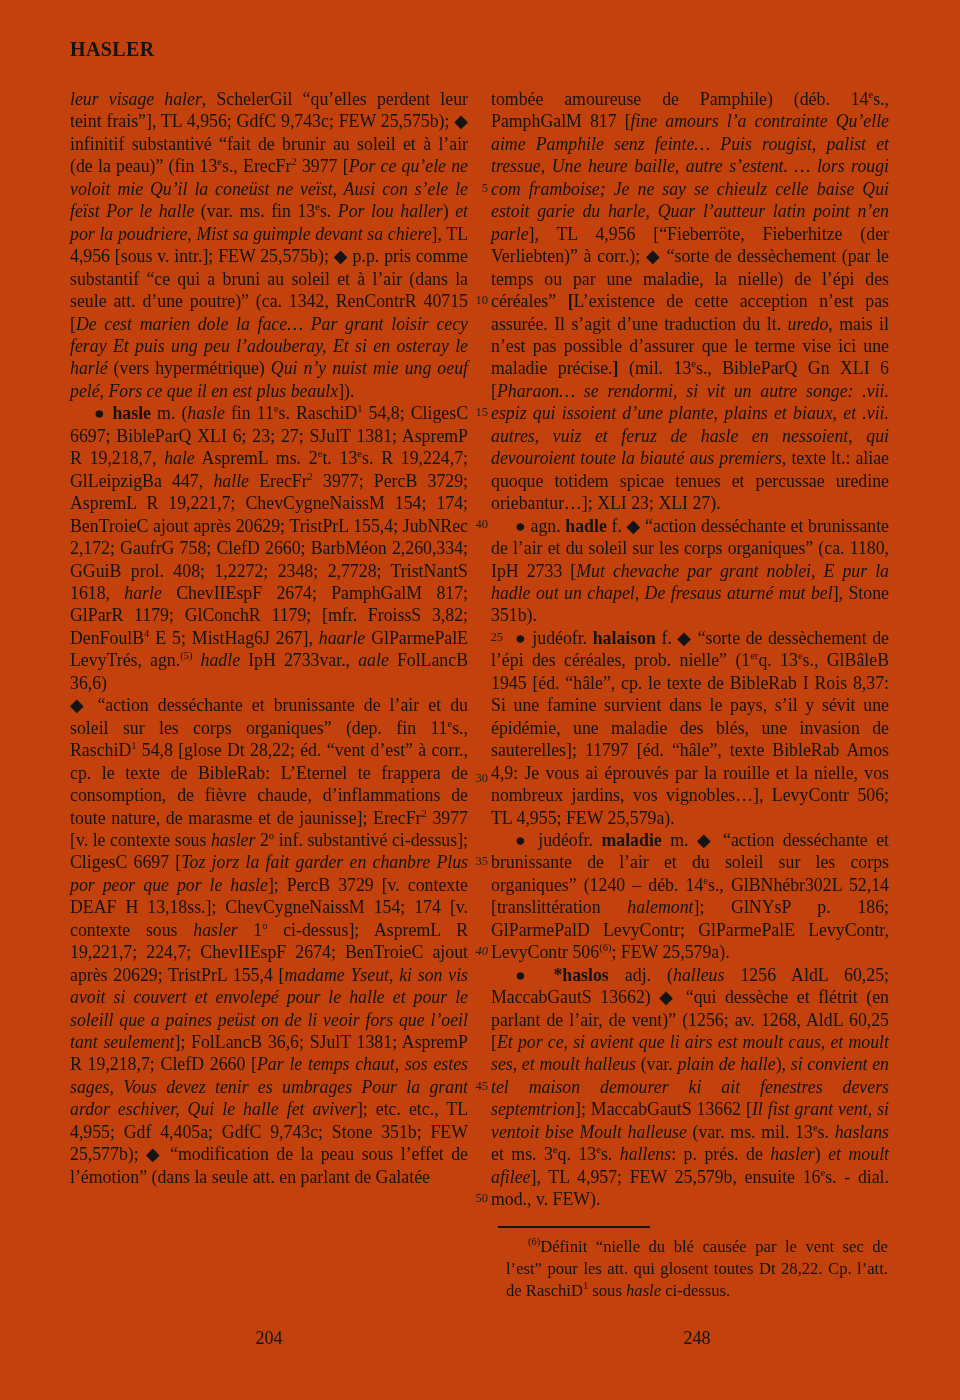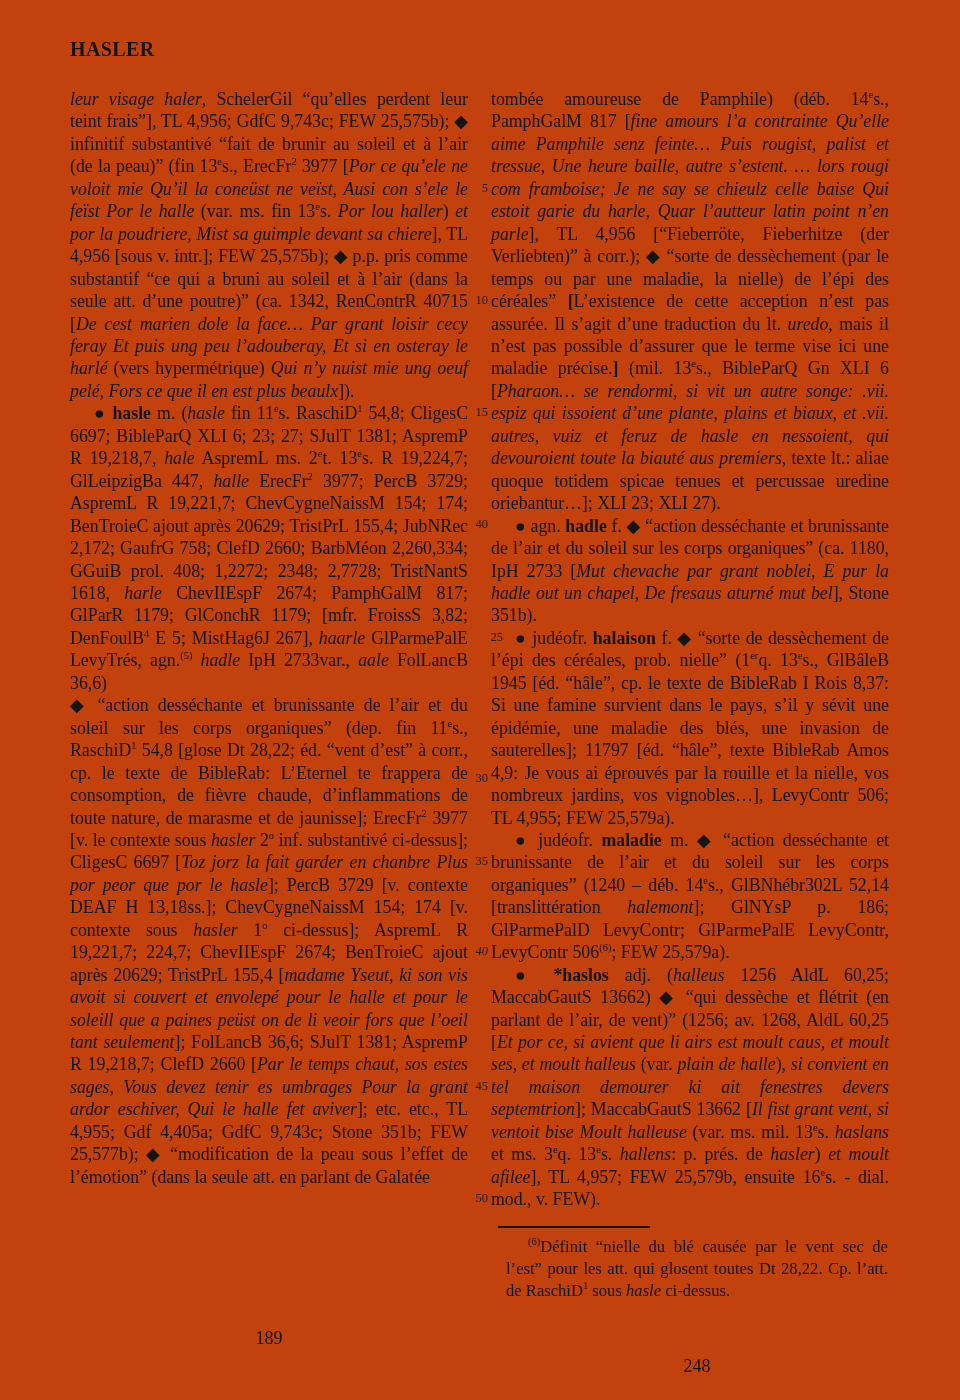--- a/index.html
+++ b/index.html
@@ -76,21 +76,21 @@
   }
   .footnote p { margin: 8px; text-indent: 22px; }
   .page-number {
     position: absolute;
     top: 1328px;
     width: 398px;
     text-align: center;
     font-size: 18px;
   }
   .page-number-left  { left: 70px; }
-  .page-number-right { left: 498px; margin-top: 28px; }
+  .page-number-right { left: 498px; }
 </style>
 </head>
 <body>
 
 <div class="page">
 
   <div class="running-head">HASLER</div>
 
   <div class="gutter-num ln1">5</div>
   <div class="gutter-num ln2">10</div>
@@ -116,16 +116,16 @@
     <p class="indent">● judéofr. <b>maladie</b> m. ◆ “action desséchante et brunissante de l’air et du soleil sur les corps organiques” (1240 – déb. 14<sup>e</sup>s., GlBNhébr302L 52,14 [translittération <i>halemont</i>]; GlNYsP p. 186; GlParmePalD LevyContr; GlParmePalE LevyContr, LevyContr 506<sup>(6)</sup>; FEW 25,579a).</p>
     <p class="indent">● <b>*haslos</b> adj. (<i>halleus</i> 1256 AldL 60,25; MaccabGautS 13662) ◆ “qui dessèche et flétrit (en parlant de l’air, de vent)” (1256; av. 1268, AldL 60,25 [<i>Et por ce, si avient que li airs est moult caus, et moult ses, et moult halleus</i> (var. <i>plain de halle</i>), <i>si convient en tel maison demourer ki ait fenestres devers septemtrion</i>]; MaccabGautS 13662 [<i>Il fist grant vent, si ventoit bise Moult halleuse</i> (var. ms. mil. 13<sup>e</sup>s. <i>haslans</i> et ms. 3<sup>e</sup>q. 13<sup>e</sup>s. <i>hallens</i>: p. prés. de <i>hasler</i>) <i>et moult afilee</i>], TL 4,957; FEW 25,579b, ensuite 16<sup>e</sup>s. - dial. mod., v. FEW).</p>
   </div>
 
 
   <div class="footnote footnote-right">
     <div class="footnote-rule"></div>
     <p><sup>(6)</sup>Définit “nielle du blé causée par le vent sec de l’est” pour les att. qui glosent toutes Dt 28,22. Cp. l’att. de RaschiD<sup>1</sup> sous <i>hasle</i> ci-dessus.</p>
   </div>
 
-  <div class="page-number page-number-left">189</div>
+  <div class="page-number page-number-left">204</div>
   <div class="page-number page-number-right">248</div>
 
 </div>
 
 </body></html>

